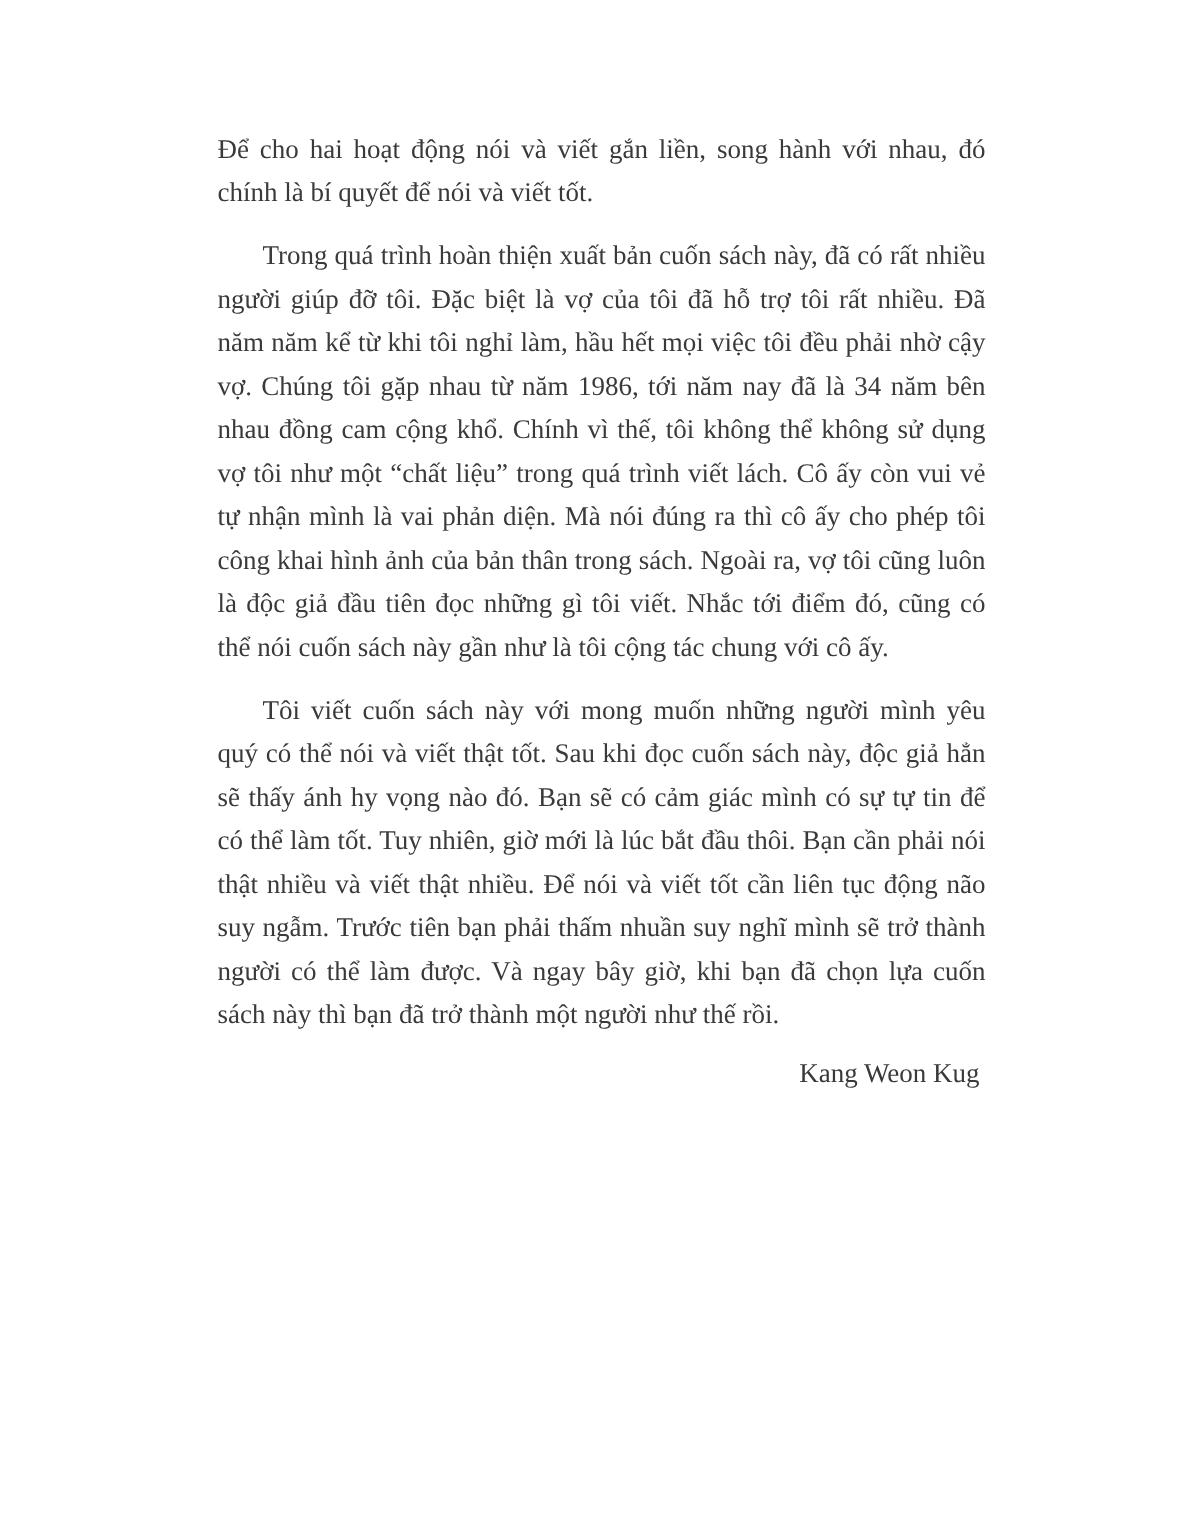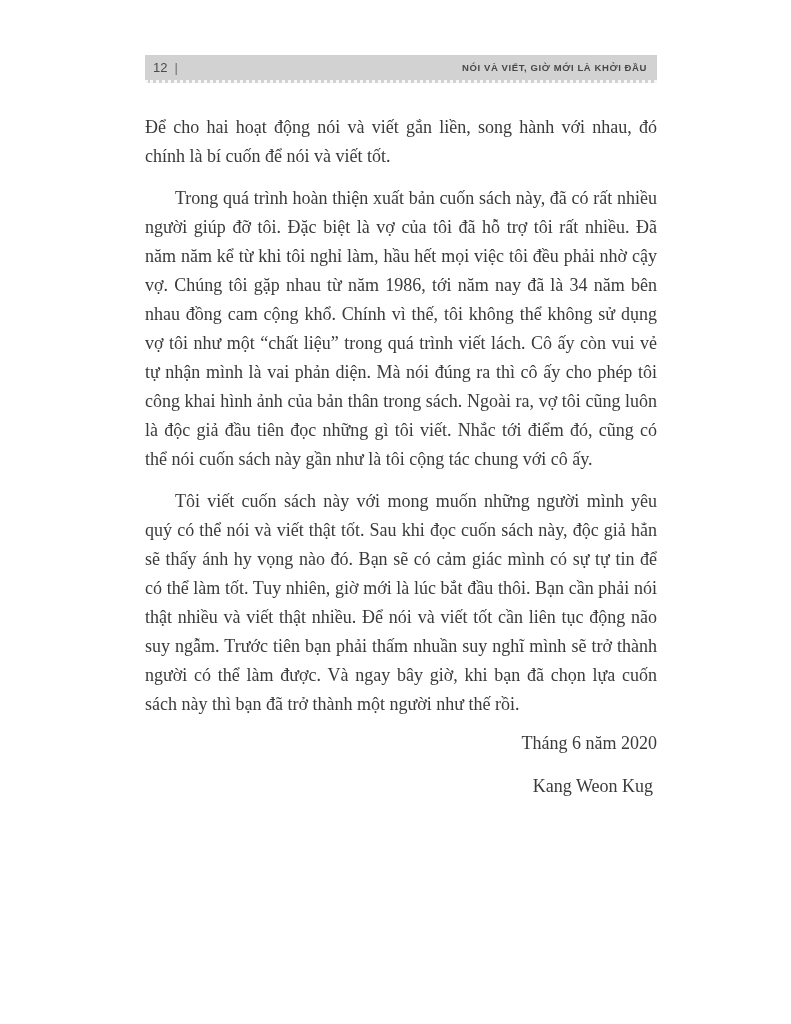--- a/index.html
+++ b/index.html
@@ -81,33 +81,25 @@
   .author-line {
     margin: 4px;
   }
 </style>
 </head>
 <body>
 
 <div class="page">
   <div class="content-col">
 
-    <div class="running-header">
-      <div class="header-left">
-        <span class="page-number">12</span>
-        <span class="header-divider">|</span>
-      </div>
-      <span class="running-title">NÓI VÀ VIẾT, GIỜ MỚI LÀ KHỞI ĐẦU</span>
-    </div>
 
     <div class="body-text">
-      <p class="no-indent">Để cho hai hoạt động nói và viết gắn liền, song hành với nhau, đó chính là bí cuốn để nói và viết tốt.</p>
+      <p class="no-indent">Để cho hai hoạt động nói và viết gắn liền, song hành với nhau, đó chính là bí quyết để nói và viết tốt.</p>
       <p>Trong quá trình hoàn thiện xuất bản cuốn sách này, đã có rất nhiều người giúp đỡ tôi. Đặc biệt là vợ của tôi đã hỗ trợ tôi rất nhiều. Đã năm năm kể từ khi tôi nghỉ làm, hầu hết mọi việc tôi đều phải nhờ cậy vợ. Chúng tôi gặp nhau từ năm 1986, tới năm nay đã là 34 năm bên nhau đồng cam cộng khổ. Chính vì thế, tôi không thể không sử dụng vợ tôi như một “chất liệu” trong quá trình viết lách. Cô ấy còn vui vẻ tự nhận mình là vai phản diện. Mà nói đúng ra thì cô ấy cho phép tôi công khai hình ảnh của bản thân trong sách. Ngoài ra, vợ tôi cũng luôn là độc giả đầu tiên đọc những gì tôi viết. Nhắc tới điểm đó, cũng có thể nói cuốn sách này gần như là tôi cộng tác chung với cô ấy.</p>
       <p>Tôi viết cuốn sách này với mong muốn những người mình yêu quý có thể nói và viết thật tốt. Sau khi đọc cuốn sách này, độc giả hẳn sẽ thấy ánh hy vọng nào đó. Bạn sẽ có cảm giác mình có sự tự tin để có thể làm tốt. Tuy nhiên, giờ mới là lúc bắt đầu thôi. Bạn cần phải nói thật nhiều và viết thật nhiều. Để nói và viết tốt cần liên tục động não suy ngẫm. Trước tiên bạn phải thấm nhuần suy nghĩ mình sẽ trở thành người có thể làm được. Và ngay bây giờ, khi bạn đã chọn lựa cuốn sách này thì bạn đã trở thành một người như thế rồi.</p>
     </div>
 
     <div class="signature-block">
-      <p class="date-line">Tháng 6 năm 2020</p>
       <p class="author-line">Kang Weon Kug</p>
     </div>
 
   </div>
 </div>
 
 </body></html>

